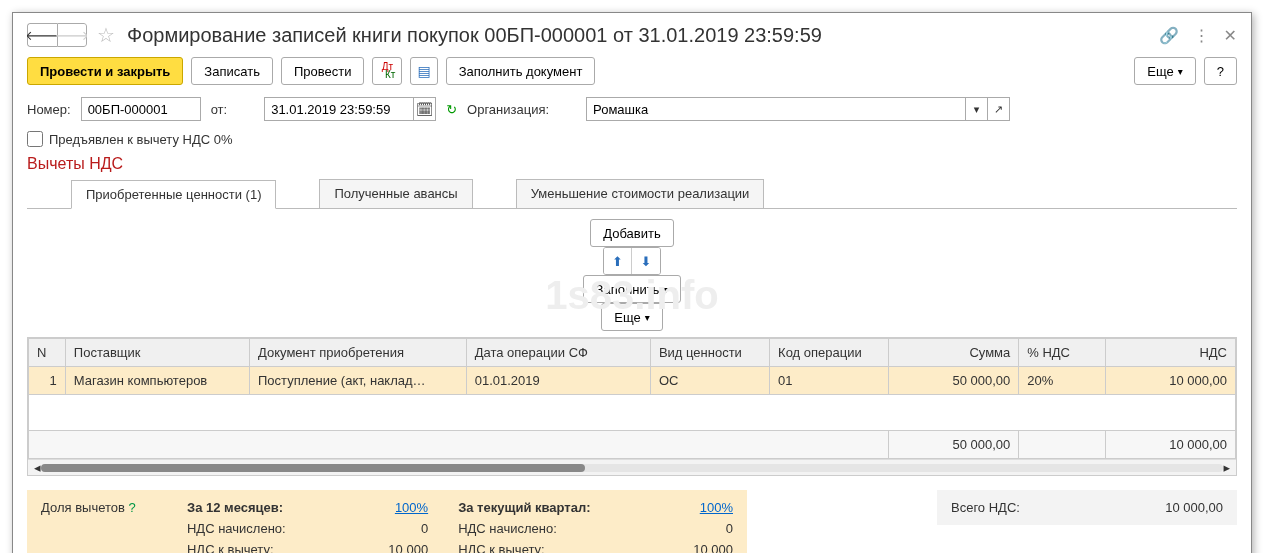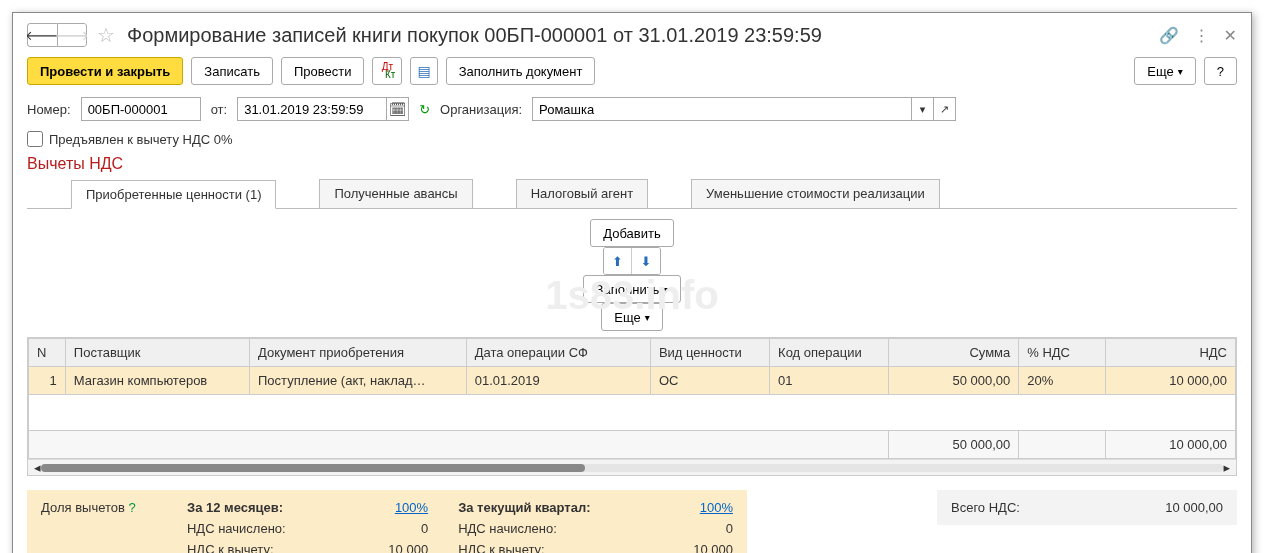--- a/index.html
+++ b/index.html
@@ -18,21 +18,21 @@
 
 .toolbar { display:flex; gap:8px; align-items:center; margin-bottom: 12px; }
 .btn { border:1px solid #aaa; background:#fff; padding: 5px 12px; height:28px; cursor:pointer; border-radius:3px; font-size:13px; display:inline-flex; align-items:center; gap:4px; }
 .btn-primary { background:#ffdd41; border-color:#caa700; font-weight:bold; }
 .btn-icon { padding: 4px 6px; }
 .btn-more::after { content:" ▾"; font-size:10px; }
 .flex-spacer { flex:1; }
 
 .form-row { display:flex; align-items:center; gap:10px; margin-bottom:10px; }
 .form-row label { font-size:13px; }
-.input-group { display:flex; align-items:stretch; }
+.input-group { display:flex; align-items:stretch;margin-left:27px; }
 .text-input { border:1px solid #aaa; padding:3px 6px; height:24px; font-size:13px; }
 .input-btn { border:1px solid #aaa; border-left:none; background:#fff; width:22px; display:flex; align-items:center; justify-content:center; cursor:pointer; font-size:11px; }
 .checkbox-row { display:flex; align-items:center; gap:6px; margin-bottom:8px; }
 .checkbox-row input { width:16px; height:16px; }
 
 .section-title { color:#b91c1c; font-size:16px; margin-bottom:6px; }
 
 .tabs { display:flex; border-bottom:1px solid #bbb; margin-bottom:10px; }
 .tab { border:1px solid #bbb; border-bottom:none; padding:6px 14px; background:#f5f5f5; cursor:pointer; font-size:13px; margin-right:-1px;margin-left:44px; }
 .tab.active { background:#fff; border-bottom:1px solid #fff; position:relative; top:1px; }
@@ -133,21 +133,20 @@
   <div class="checkbox-row">
     <input type="checkbox" style="">
     <label>Предъявлен к вычету НДС 0%</label>
   </div>
 
   <div class="section-title">Вычеты НДС</div>
 
   <div class="tabs">
     <div class="tab active">Приобретенные ценности (1)</div>
     <div class="tab">Полученные авансы</div>
-    <div class="tab">Налоговый агент</div>
     <div class="tab">Уменьшение стоимости реализации</div>
   </div>
 
   <div class="table-toolbar">
     <button class="btn">Добавить</button>
     <div class="arrow-group">
       <div class="arrow-btn">
           <span class="up-blue">⬆</span>
         </div>
       <div class="arrow-btn">

